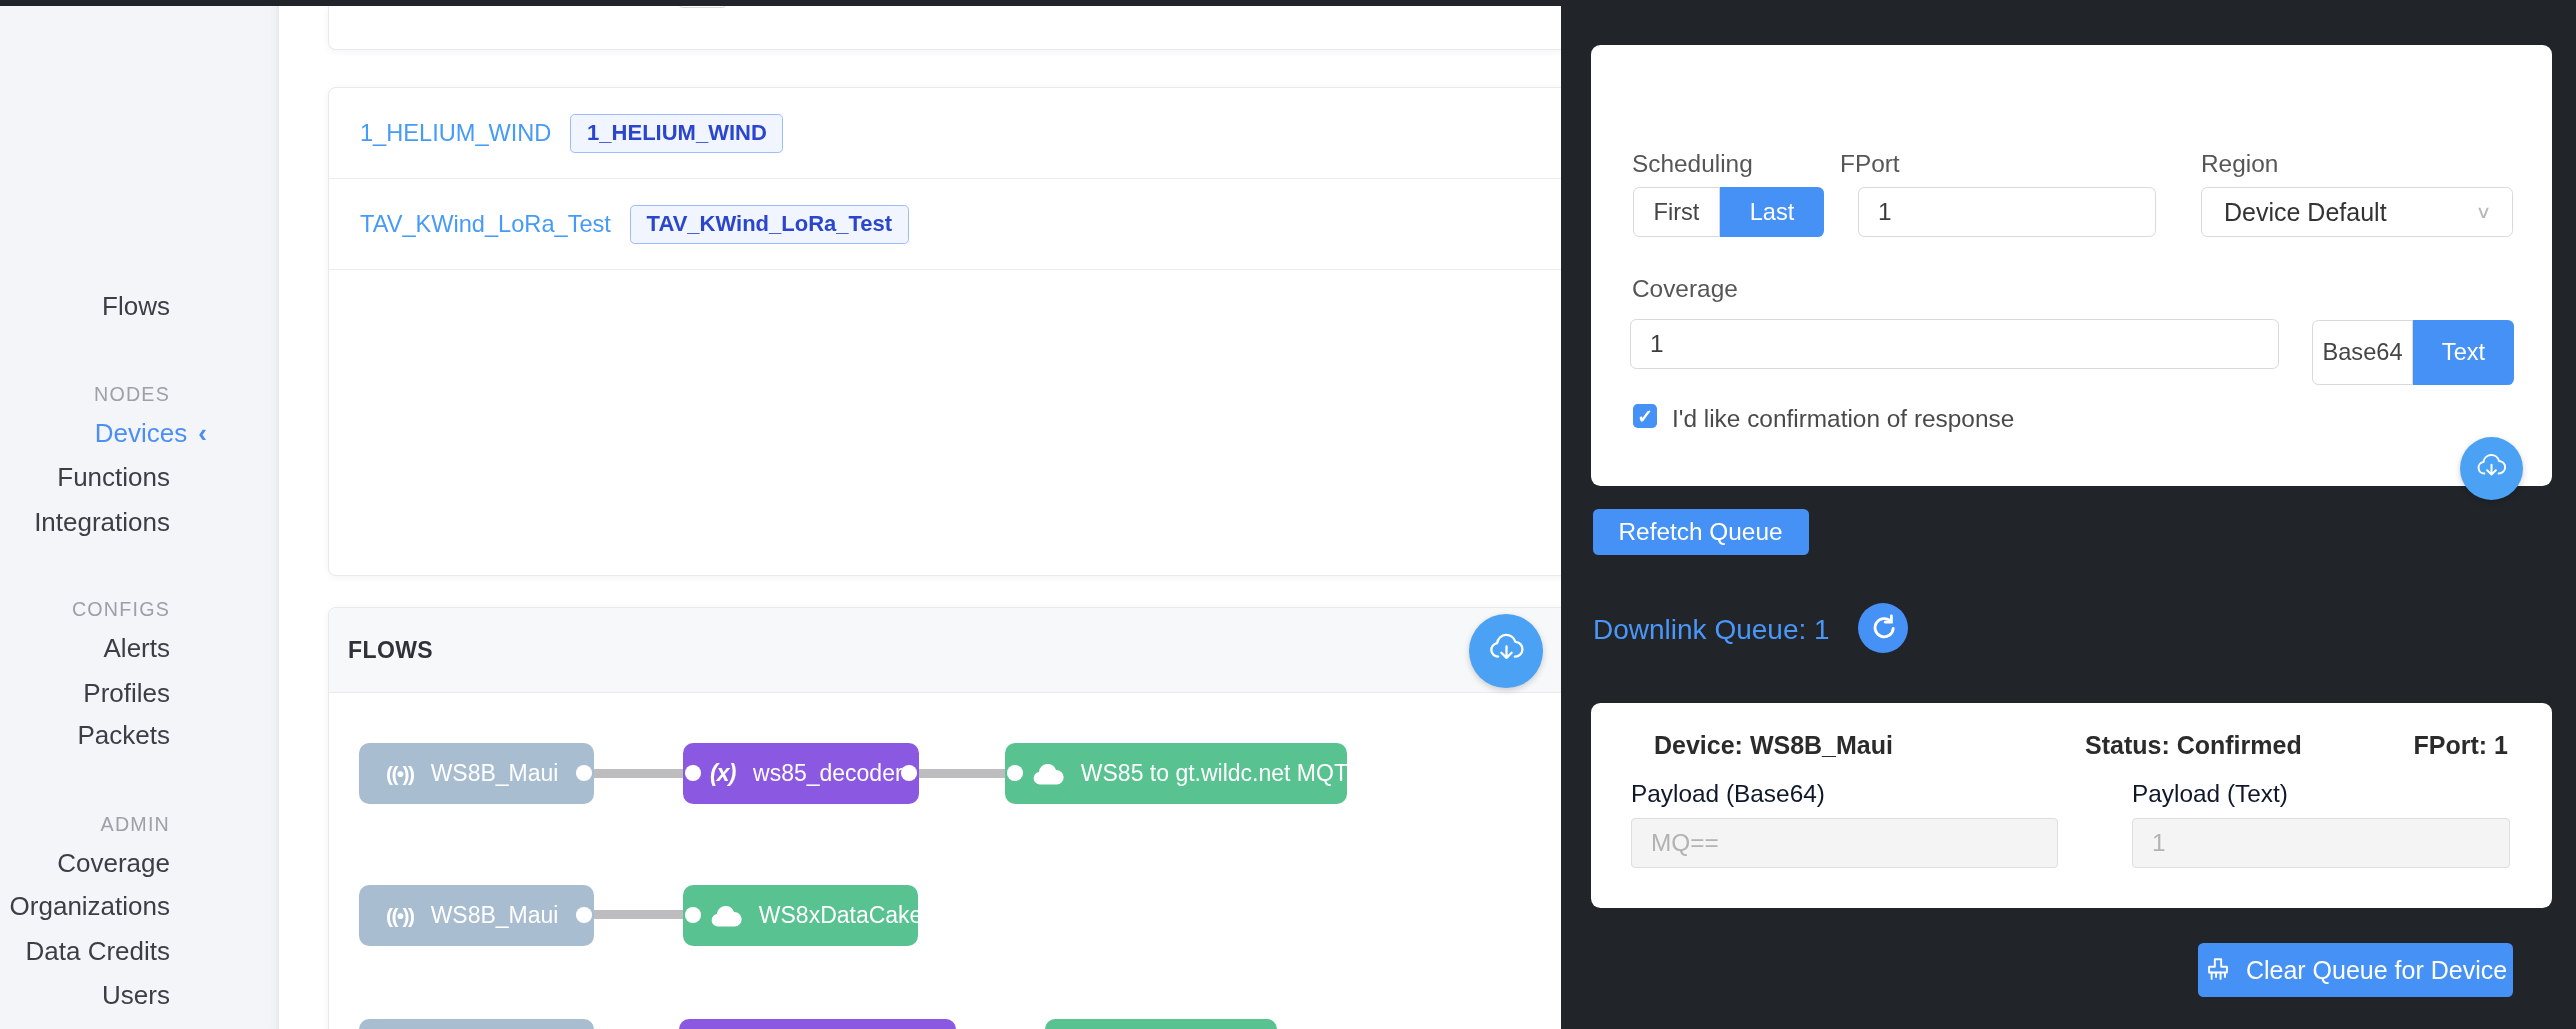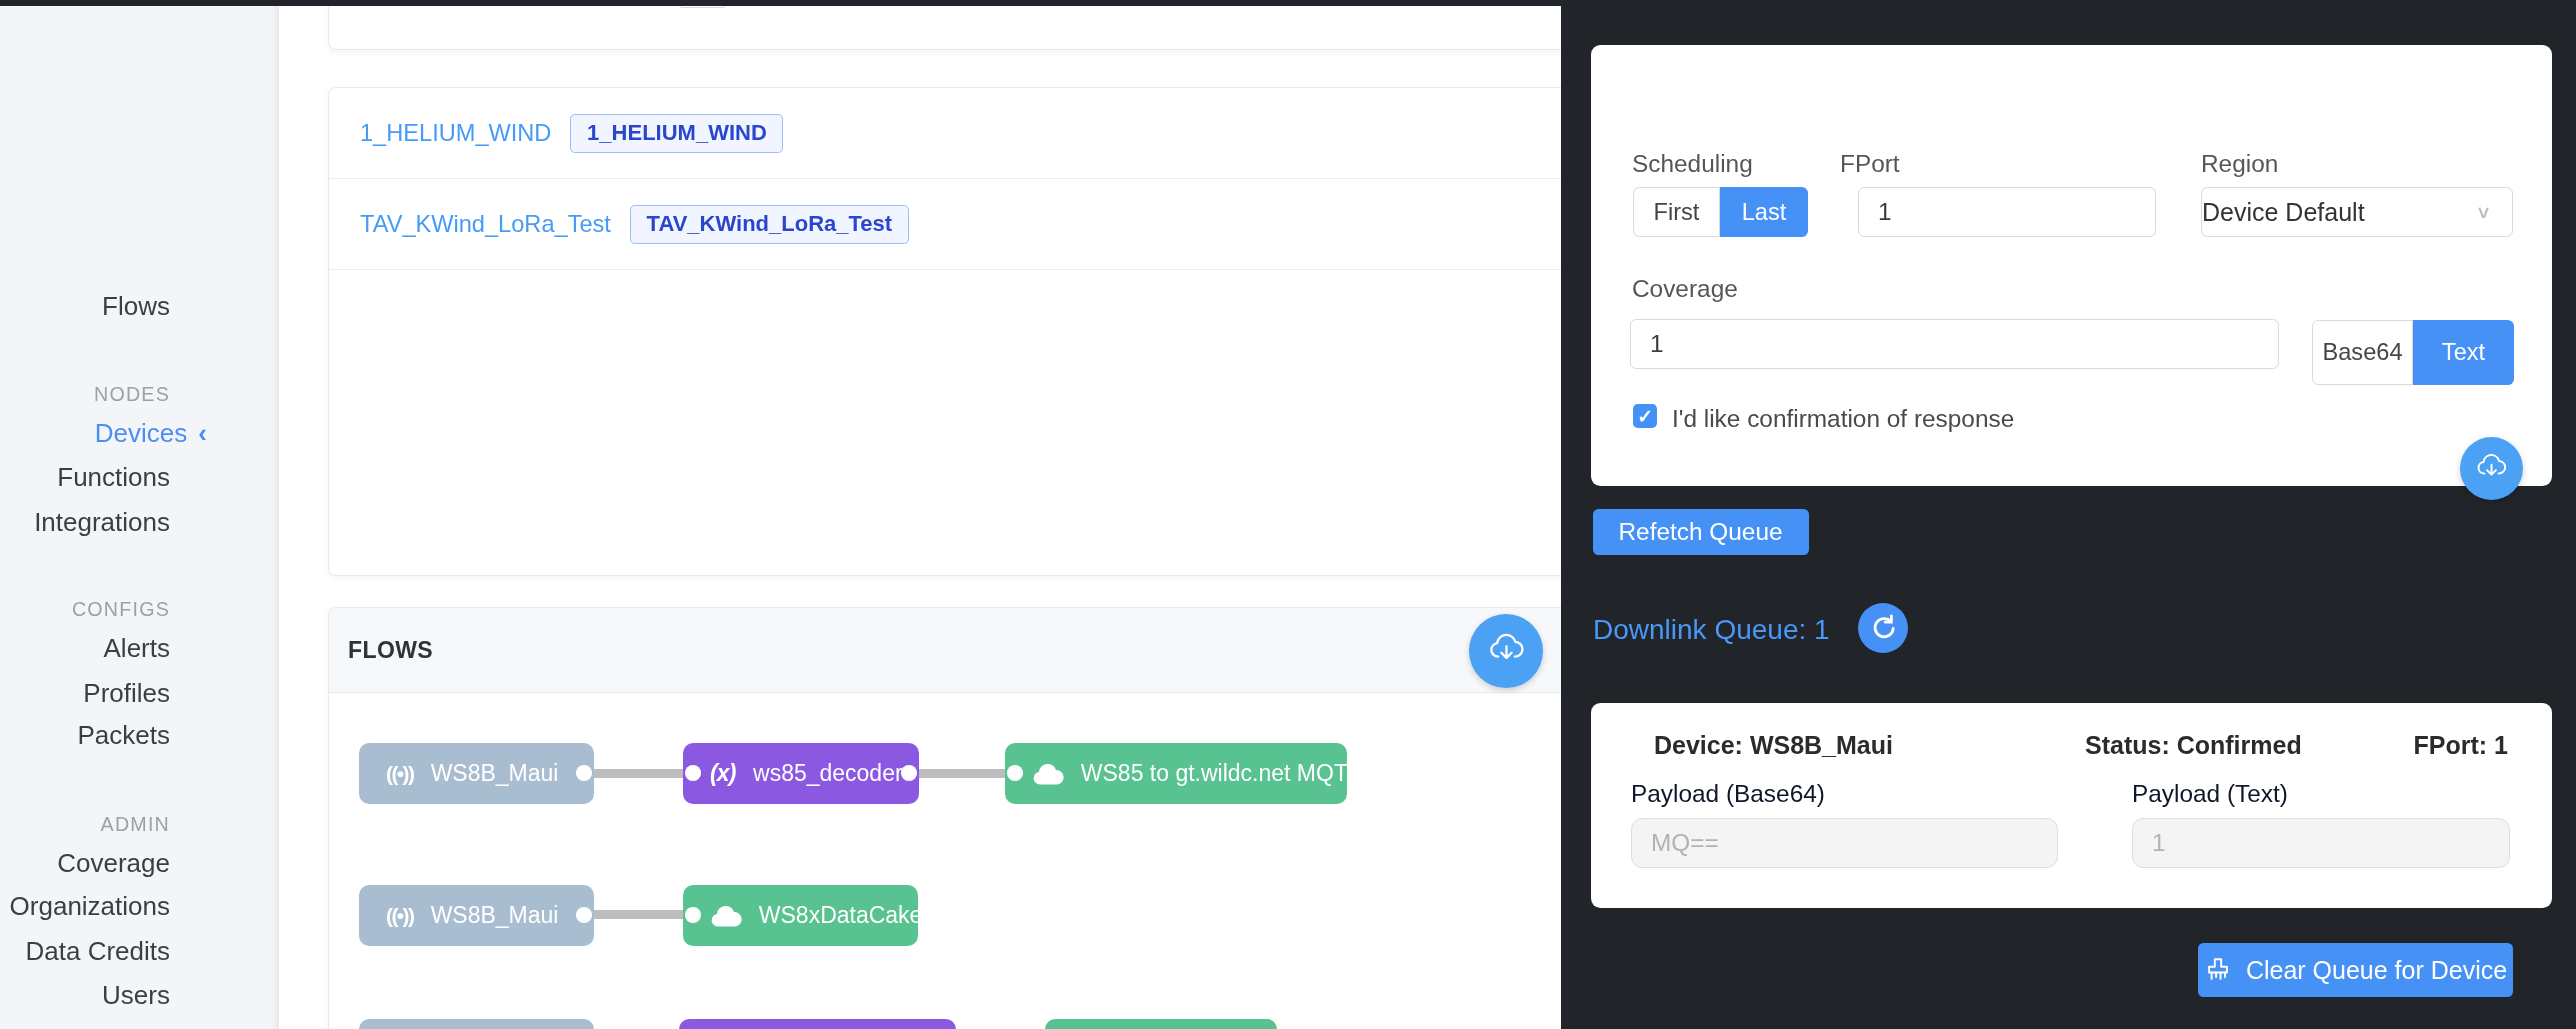--- a/index.html
+++ b/index.html
@@ -88,21 +88,21 @@
   .seg .on  { background:#4691f6; color:#fff; }
   .seg .left  { border-radius:6.3px 0 0 6.3px; }
   .seg .right { border-radius:0 6.3px 6.3px 0; }
   .tinput {
     position:absolute; height:50px; border:0.8px solid #d9d9d9; border-radius:6.3px;
     font-family:"Liberation Sans", sans-serif; font-size:24.4px; color:#3c3c3c;
     padding-left:19px; background:#fff; outline:none;
   }
   .dselect {
     position:absolute; height:50px; border:0.8px solid #d9d9d9; border-radius:6.3px; background:#fff;
-    font-size:25px; color:#333; display:flex; align-items:center; cursor:pointer;
+    font-size:25px; color:#333; display:flex; align-items:center; padding-left:22px; cursor:pointer;
   }
   .dselect .sel-chev { position:absolute; right:20.5px; color:#b9b9b9; font-size:22px; transform:scaleY(.8); }
   .checkbox {
     position:absolute; width:24.4px; height:24.4px; background:#4691f6; border-radius:4.7px;
     display:flex; align-items:center; justify-content:center; cursor:pointer;
   }
   .checkbox span { color:#fff; font-size:19px; font-weight:700; line-height:1; }
   .chk-label { position:absolute; font-size:24.4px; color:#4a4a4a; }
   .cloud-fab { left:869px; top:392px; width:63px; height:63px; }
 
@@ -113,21 +113,21 @@
   }
   .refetch { left:31.5px; top:509px; width:216px; height:46px; }
   .queue-label { position:absolute; left:32px; top:614px; font-size:28px; color:#4a97f7; }
   .refresh-fab { left:297px; top:603px; width:50px; height:50px; background:#4691f6; box-shadow:none; }
 
   .dev-card { left:30px; top:703px; width:961px; height:205px; }
   .dev-line { position:absolute; font-size:25px; font-weight:600; color:#2b2b2b; top:28px; }
   .dim-label { position:absolute; top:77px; font-size:24.4px; color:#0f172a; }
   .dis-input {
     position:absolute; top:115px; height:50px; background:#f4f4f4; border:0.8px solid #dedede;
-    border-radius:11px; font-family:"Liberation Sans", sans-serif; font-size:24.4px; color:#b3b3b3;
+    border-radius:4px; font-family:"Liberation Sans", sans-serif; font-size:24.4px; color:#b3b3b3;
     padding-left:19px;
   }
   .clear-btn { left:637px; top:943px; width:315px; height:54px; font-size:25px; }
   .clear-btn svg { margin-right:14px; }
 </style>
 </head>
 <body>
 
 <div id="app">
 
@@ -225,21 +225,21 @@
   <aside class="drawer">
 
     <div class="dcard dl-card">
 
       <div class="flabel" style="left:41px;  top:105px;">Scheduling</div>
       <div class="flabel" style="left:249px; top:105px;">FPort</div>
       <div class="flabel" style="left:610px; top:105px;">Region</div>
 
       <div class="seg" style="left:42px; top:142px;">
         <div class="off left" style="width:87px;">First</div>
-        <div class="on right" style="width:88px;">Last</div>
+        <div class="on right" style="width:104px;">Last</div>
       </div>
 
       <input class="tinput" style="left: 267px; top: 142px; width: 298px;" value="1">
 
       <div class="dselect" style="left:610px; top:142px; width:312px;">
         <span>Device Default</span>
         <span class="sel-chev">∨</span>
       </div>
 
       <div class="flabel" style="left:41px; top:230px;">Coverage</div>

